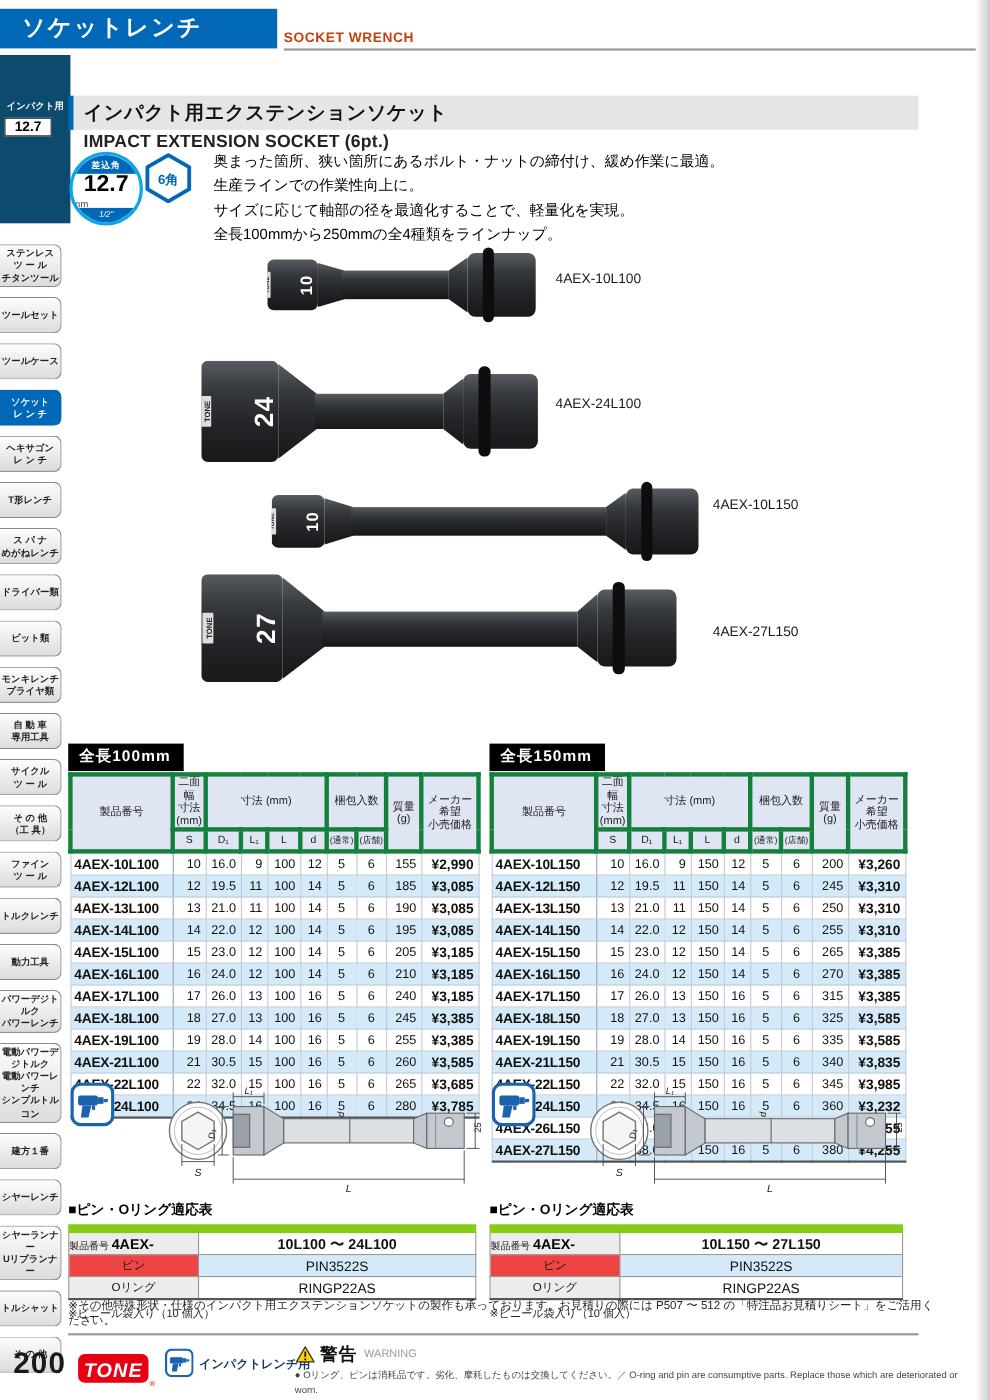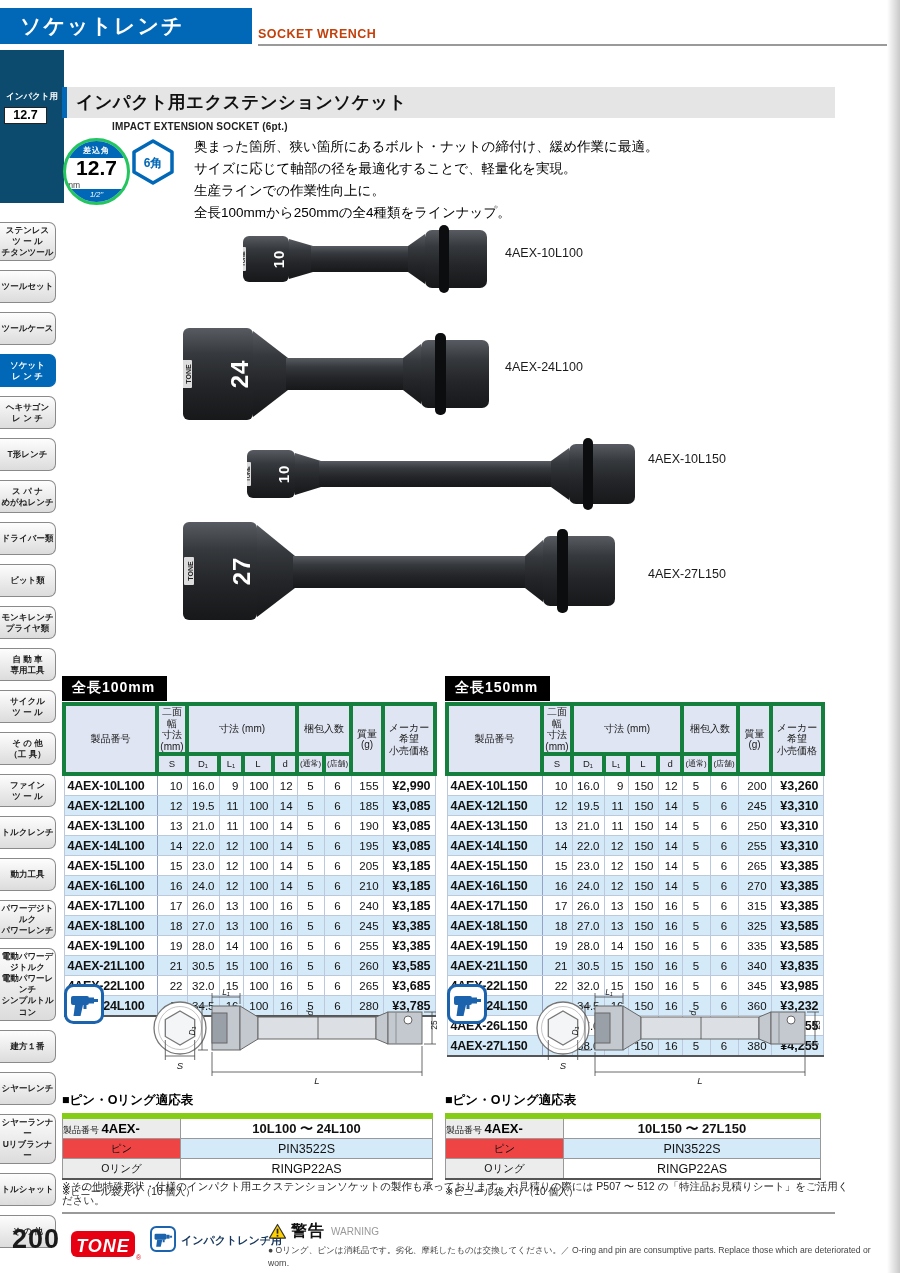--- a/index.html
+++ b/index.html
@@ -18,24 +18,24 @@
   .side-tab .tab-top{position:absolute;top:41px;left:0;width:100%;text-align:center;color:#fff;
                      font-size:8.5px;font-weight:bold;}
   .side-tab .tab-size{position:absolute;top:57px;left:4px;width:43px;height:17px;background:#fff;
                       border:1.5px solid #222;box-sizing:border-box;text-align:center;font-size:12.5px;
                       font-weight:bold;line-height:14px;color:#000;}
 
   
   .title-accent{left:62px;top:87px;width:5px;height:31px;background:#0068b7;}
   .title-bar{left:67px;top:87px;width:768px;height:31px;background:#e5e5e5;font-size:17.5px;
              font-weight:bold;line-height:31px;padding-left:9px;box-sizing:border-box;letter-spacing:.5px;}
-  .title-en{left:76px;top:121px;font-size:10px;font-weight:bold;color:#222;letter-spacing:.2px;margin-left:36px;}
+  .title-en{left:76px;top:121px;font-size:16px;font-weight:bold;color:#222;letter-spacing:.2px;}
 
   
-  .badge-circle{left:63px;top:138px;width:67px;height:67px;border:3px solid #22c55e;border-radius:50%;
+  .badge-circle{left:63px;top:138px;width:67px;height:67px;border:3px solid #0ea5e9;border-radius:50%;
                 background:#fff;overflow:hidden;box-sizing:border-box;}
   .badge-circle .bc-top{position:absolute;top:0;left:0;width:100%;height:17px;background:#0068b7;color:#fff;
                         font-size:8px;font-weight:bold;text-align:center;line-height:19px;letter-spacing:1px;}
   .badge-circle .bc-size{position:absolute;top:15px;left:0;width:100%;text-align:center;font-size:21px;
                          font-weight:bold;color:#000;}
   .badge-circle .bc-unit{position:absolute;top:39px;left:0;width:100%;text-align:left;font-size:8.5px;color:#444;}
   .badge-circle .bc-inch{position:absolute;bottom:0;left:0;width:100%;height:13px;background:#0068b7;color:#fff;
                          font-size:7.5px;font-style:italic;text-align:center;line-height:12px;}
   .badge-hex{left:130px;top:139px;width:46px;height:46px;}
   .desc{left:194px;top:136px;width:660px;font-size:13.5px;line-height:22px;color:#000;}
@@ -65,21 +65,21 @@
   table.spec-table td{border:1px solid #bcc8dc;font-size:11.5px;text-align:right;padding:0 4px 0 0;
                       color:#111;height:19px;overflow:hidden;}
   table.spec-table td.code{font-weight:bold;font-size:12.5px;text-align:left;padding:0 0 0 3px;
                            border-right:1px solid #93a2c4;letter-spacing:-0.2px;}
   table.spec-table td.pack{text-align:center;padding:0;}
   table.spec-table td.price{font-weight:bold;font-size:12.5px;}
   table.spec-table tr.alt td{background:#d5eaf8;}
 
   
   .pin-heading{font-size:12.5px;font-weight:bold;color:#000;margin-bottom:4px;}
-  table.pin-table{border-collapse:collapse;table-layout:fixed;border-top:6px solid #84cc16;border-bottom:2px solid #555;}
+  table.pin-table{border-collapse:collapse;table-layout:fixed;border-top:8px solid #84cc16;border-bottom:2px solid #555;}
   table.pin-table th,table.pin-table td{border:1px solid #999;height:19px;padding:0;}
   th.pt-model{background:#ececec;font-size:9px;font-weight:normal;color:#222;text-align:left;padding-left:4px;}
   th.pt-model .pt-bold{font-size:13px;font-weight:bold;color:#000;}
   th.pt-pin{background:#ef4444;font-size:10.5px;font-weight:normal;}
   th.pt-oring{background:#ececec;font-size:10.5px;font-weight:normal;}
   td.pt-range{font-size:13px;font-weight:bold;text-align:center;}
   td.pt-val{font-size:12.5px;text-align:center;}
   td.pt-val.alt{background:#d5eaf8;}
   .pin-note{font-size:10px;color:#222;margin-top:5px;}
 
@@ -120,22 +120,22 @@
     <div class="bc-size">12.7</div>
     <div class="bc-unit">mm</div>
     <div class="bc-inch">1/2"</div>
   </div>
   <svg class="abs badge-hex" viewBox="0 0 46 46">
     <polygon points="23,2 42,13 42,33 23,44 4,33 4,13" fill="#fff" stroke="#0068b7" stroke-width="3.5" stroke-linejoin="round"></polygon>
     <text x="23" y="28" text-anchor="middle" font-size="12" font-weight="bold" fill="#0068b7">6角</text>
   </svg>
   <div class="abs desc">
     <div>奥まった箇所、狭い箇所にあるボルト・ナットの締付け、緩め作業に最適。</div>
+    <div>生産ラインでの作業性向上に。</div>
     <div>サイズに応じて軸部の径を最適化することで、軽量化を実現。</div>
-    <div>生産ラインでの作業性向上に。</div>
     <div>全長100mmから250mmの全4種類をラインナップ。</div>
   </div>
 
   <nav class="abs" id="sidebar">
       <div class="side-item">ステンレス
 ツ ー ル
 チタンツール</div>
       <div class="side-item">ツールセット</div>
       <div class="side-item">ツールケース</div>
       <div class="side-item active">ソケット

